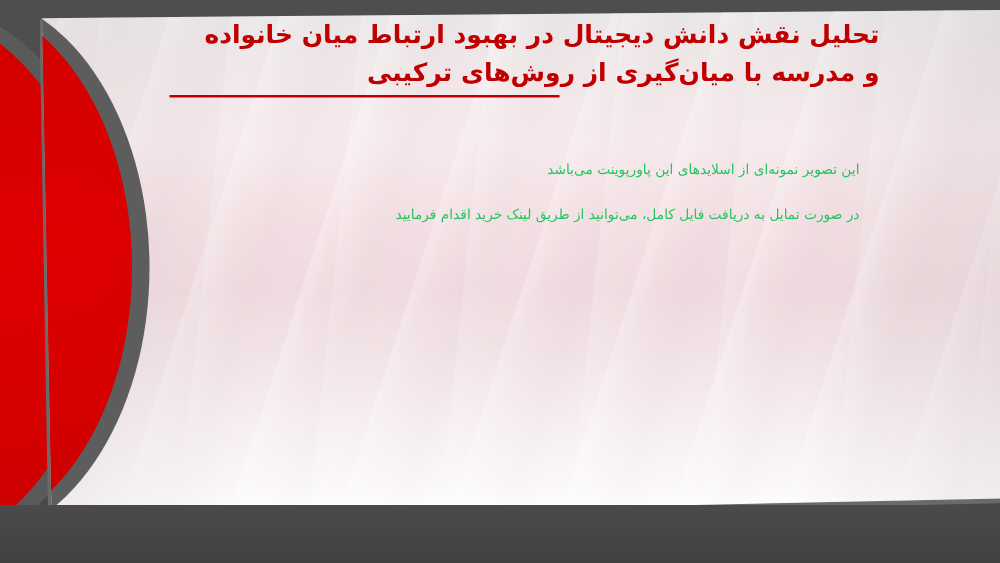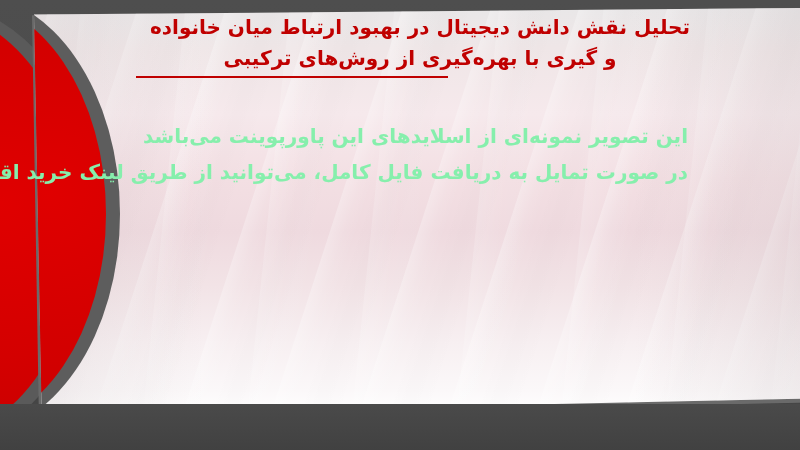--- a/index.html
+++ b/index.html
@@ -137,23 +137,23 @@
       rgba(210,200,202,0.30) 0%,
       rgba(255,255,255,0.00) 22%,
       rgba(255,255,255,0.00) 78%,
       rgba(205,196,198,0.26) 100%);
   }
 
   
   .title-block {
     position: absolute;
     top: 12px;
-    left: 120px;
+    left: 104px;
     width: 600px;
-    text-align: center;
+    text-align: right;
     direction: rtl;
   }
   .title-line {
     color: #c00000;
     font-size: 20px;
     font-weight: bold;
     line-height: 31px;
     white-space: nowrap;
     letter-spacing: 0px;
   }
@@ -169,23 +169,23 @@
   
   .body-block {
     position: absolute;
     top: 118px;
     right: 112px;
     width: 585px;
     direction: rtl;
     text-align: right;
   }
   .body-line {
-    color: #86efac;
-    font-size: 20px;
-    font-weight: bold;
+    color: #22c55e;
+    font-size: 11px;
+    font-weight: normal;
     line-height: 36px;
     white-space: nowrap;
   }
 </style>
 </head>
 <body>
 
 <div id="slide">
 
   <div class="backdrop"></div>
@@ -200,21 +200,21 @@
     <div class="panel-stripes2"></div>
     <div class="panel-vignette"></div>
     <div class="panel-curve-cut"></div>
     <div class="panel-curve-cut-inner"></div>
   </div>
 
   <div class="bottom-band"></div>
 
   <div class="title-block">
     <div class="title-line">تحلیل نقش دانش دیجیتال در بهبود ارتباط میان خانواده</div>
-    <div class="title-line">و گیری با بهره‌گیری از روش‌های ترکیبی</div>
+    <div class="title-line">و مدرسه با میان‌گیری از روش‌های ترکیبی</div>
   </div>
   <div class="title-rule"></div>
 
   <div class="body-block">
     <div class="body-line">این تصویر نمونه‌ای از اسلایدهای این پاورپوینت می‌باشد</div>
     <div class="body-line">در صورت تمایل به دریافت فایل کامل، می‌توانید از طریق لینک خرید اقدام فرمایید</div>
   </div>
 
 </div>
 

